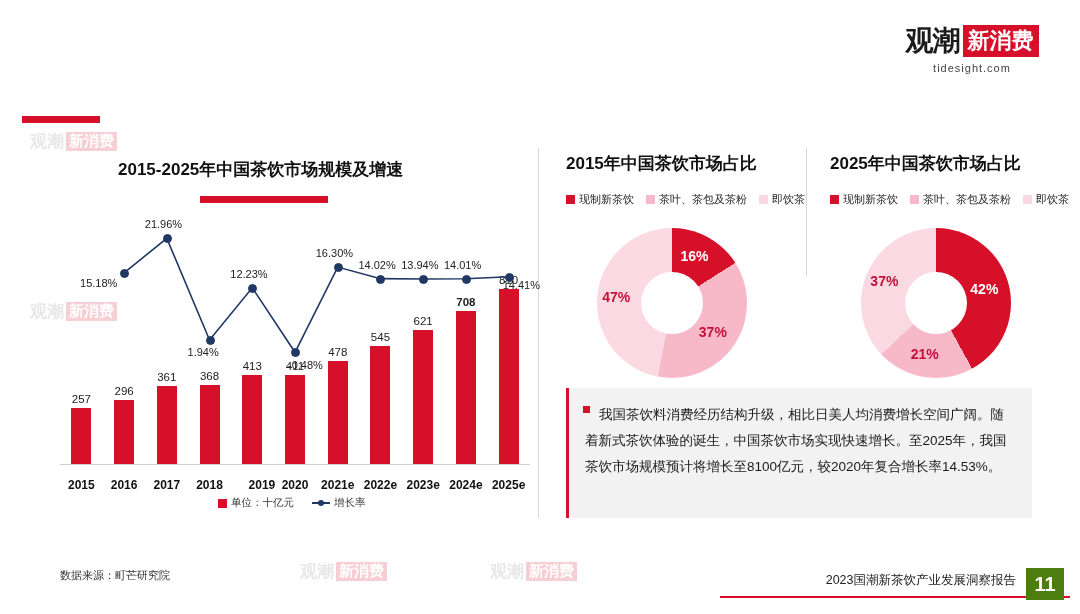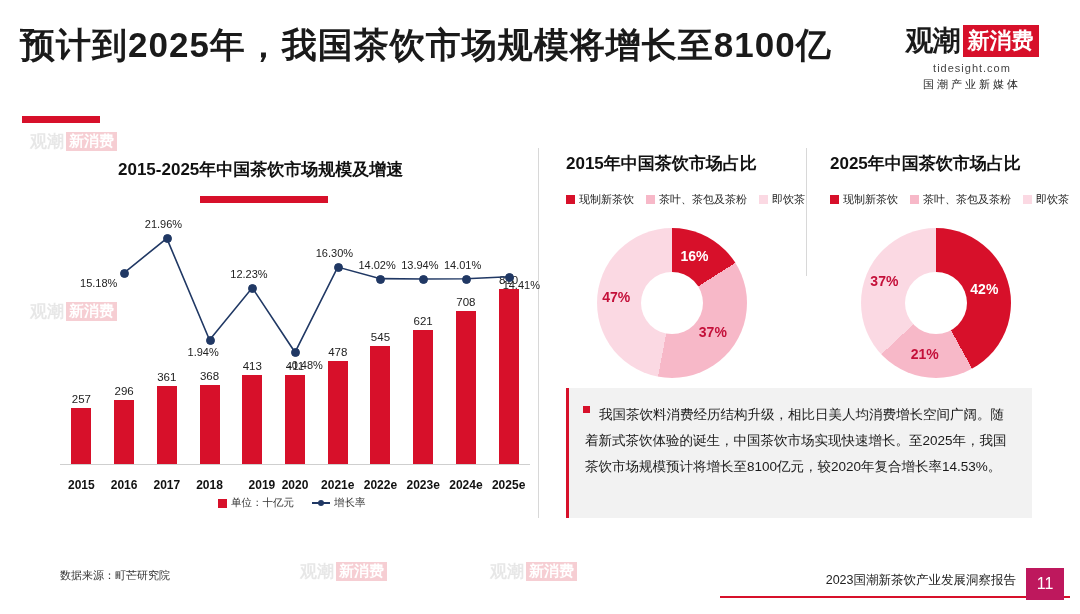--- a/index.html
+++ b/index.html
@@ -113,49 +113,47 @@
   .note p {
     margin:0; font-size:13.5px; line-height:26px; color:#1a1a1a;
     text-indent:14px;
   }
 
   
   .source { position:absolute; left:60px; top:568px; font-size:11px; color:#333; }
   .footer-line { position:absolute; left:720px; top:596px; width:360px; height:2px; background:#d7102a; }
   .footer-text { position:absolute; right:64px; top:572px; font-size:12.5px; color:#222; }
   .page-num {
-    position:absolute; right:16px; top:568px; width:38px; height:32px; background:#be185d;
-    color:#fff; font-size:16px; font-weight:normal; display:flex; align-items:center; justify-content:center;
+    position:absolute; right:16px; top:568px; width:38px; height:32px; background:#4d7c0f;
+    color:#fff; font-size:20px; font-weight:bold; display:flex; align-items:center; justify-content:center;
   }
   .side-bar { position:absolute; right:0; top:0; width:10px; height:614px; background:#fff; }
 
   
   .wm {
     position:absolute; opacity:0.20; pointer-events:none;
     font-family:"Liberation Serif", serif; font-weight:bold;
     display:flex; align-items:center; gap:2px;
   }
   .wm .a { color:#8a8a8a; font-size:17px; }
   .wm .b { background:#d7102a; color:#fff; font-size:15px; padding:0 3px; }
 </style>
 </head>
 <body>
 
 <div class="page">
 
-  <div class="title">预计到2025年，我国茶饮市场规模将增长至8100亿</div>
   <div class="title-rule"></div>
 
   <div class="logo">
     <div class="logo-row">
       <span class="logo-mark">观潮</span>
       <span class="logo-badge">新消费</span>
     </div>
     <div class="logo-url">tidesight.com</div>
-    <div class="logo-sub">国潮产业新媒体</div>
   </div>
 
   <div class="vline" id="vline-1"></div>
   <div class="vline" id="vline-2"></div>
 
   <div class="panel-title" id="bar-title">2015-2025年中国茶饮市场规模及增速</div>
   <div id="bar-underline"></div>
 
   <div id="barchart">
     <div class="axis-line"></div>
@@ -180,21 +178,21 @@
       <div class="bar-col" style="left: 267.727px; height: 103.272px;"></div>
       <div class="bar-val" style="left: 255.727px; bottom: 142.272px;">478</div>
       <div class="x-label" style="left: 254.727px;">2021e</div>
       <div class="bar-col" style="left: 310.455px; height: 117.747px;"></div>
       <div class="bar-val" style="left: 298.455px; bottom: 156.747px;">545</div>
       <div class="x-label" style="left: 297.455px;">2022e</div>
       <div class="bar-col" style="left: 353.182px; height: 134.167px;"></div>
       <div class="bar-val" style="left: 341.182px; bottom: 173.167px;">621</div>
       <div class="x-label" style="left: 340.182px;">2023e</div>
       <div class="bar-col" style="left: 395.909px; height: 152.963px;"></div>
-      <div class="bar-val" style="left: 383.909px; bottom: 191.963px;">708</div>
+      <div class="bar-val" style="left: 383.909px; bottom: 191.963px; font-weight: bold;">708</div>
       <div class="x-label" style="left: 382.909px;">2024e</div>
       <div class="bar-col" style="left: 438.636px; height: 175px;"></div>
       <div class="bar-val" style="left: 426.636px; bottom: 214px;">810</div>
       <div class="x-label" style="left: 425.636px; margin-top: 28px;">2025e</div>
       <svg width="470" height="290" style="position: absolute; left: 0px; top: 0px;">
         <polyline points="64.0909090909091,62.77846153846154 106.81818181818181,28.35692307692308 149.54545454545456,129.99692307692308 192.27272727272728,77.75538461538461 235,142.28307692307692 277.72727272727275,57.092307692307685 320.45454545454544,68.6676923076923 363.1818181818182,69.07384615384615 405.90909090909093,68.71846153846154 448.6363636363636,66.6876923076923" fill="none" stroke="#203864" stroke-width="1.6"></polyline>
       </svg>
       <div class="dot" style="left: 60.0909px; top: 58.7785px;"></div>
       <div class="pct-label" style="left: 20.0909px; top: 66.7785px;">15.18%</div>
       <div class="dot" style="left: 102.818px; top: 24.3569px;"></div>

